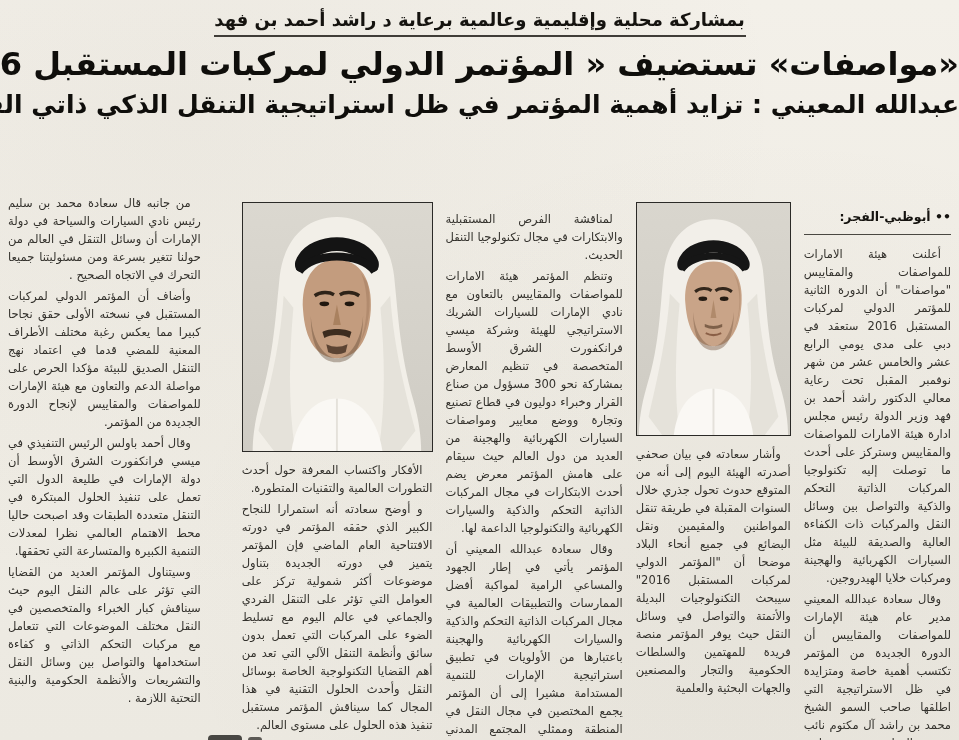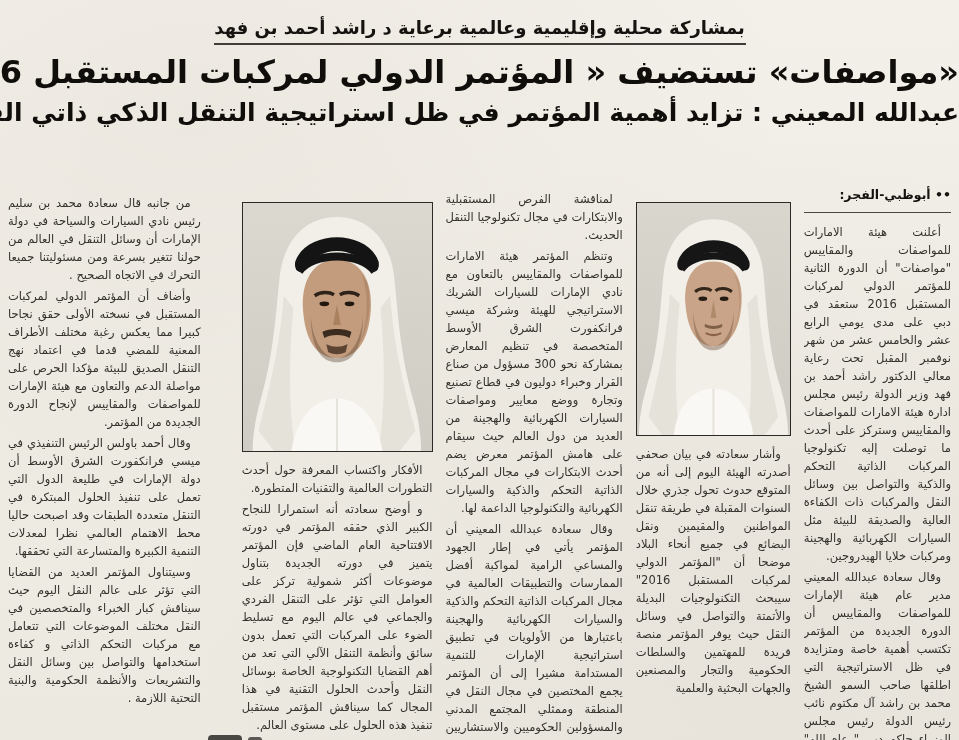--- a/index.html
+++ b/index.html
@@ -11,21 +11,21 @@
       radial-gradient(ellipse at 20% 15%, rgba(120,110,90,0.05), transparent 55%),
       radial-gradient(ellipse at 80% 80%, rgba(120,110,90,0.06), transparent 55%),
       linear-gradient(180deg,#f3f0e9 0%,#efece4 60%,#ece9e1 100%);
     direction:rtl;
     font-family:"DejaVu Sans", sans-serif;
     color:#2f2d29;
     overflow:hidden;
   }
   .kicker{
     text-align:center;font-weight:bold;font-size:18px;
-    padding-top:17px;color:#15130f;letter-spacing:0;
+    padding-top:9px;color:#15130f;letter-spacing:0;
   }
   .kicker-rule{
     width:532px;margin:5px auto 0;
     border-bottom:2px solid #403d38;
   }
   .headline{
     margin:8px 0 0;text-align:center;
     font-size:32px;font-weight:bold;color:#0f0e0b;
     white-space:nowrap;letter-spacing:-0.5px;
   }
@@ -40,27 +40,27 @@
   }
   .col{
     overflow:hidden;
     font-size:11.5px;line-height:18px;
     text-align:justify;color:#33312c;
   }
   .col p{margin:0 0 3px;text-indent:10px;}
   .col1{width:152px;}
   .col2{width:160px;}
   .col3{width:183px;}
-  .col3 p:first-child{margin-top:4px;}
+  .col3 p:first-child{margin-top:24px;}
   .col4{width:197px;margin-left:28px;}
   .col5{width:199px;}
   .col5 p:first-child{margin-top:8px;}
   .byline{
     font-weight:bold;font-size:12.5px;color:#15130f;
-    padding-bottom:8px;margin-bottom:10px;
+    margin-top:22px;padding-bottom:8px;margin-bottom:10px;
     border-bottom:1.5px solid #4a4842;
   }
   figure.photo{
     margin:16px 0 9px;padding:0;
     border:1px solid #2b2a27;
     background:#d8d5cd;
   }
   .photo-a{height:232px;}
   .photo-b{height:248px;margin-top:10px;}
   figure.photo svg{display:block;width:100%;height:100%;}

